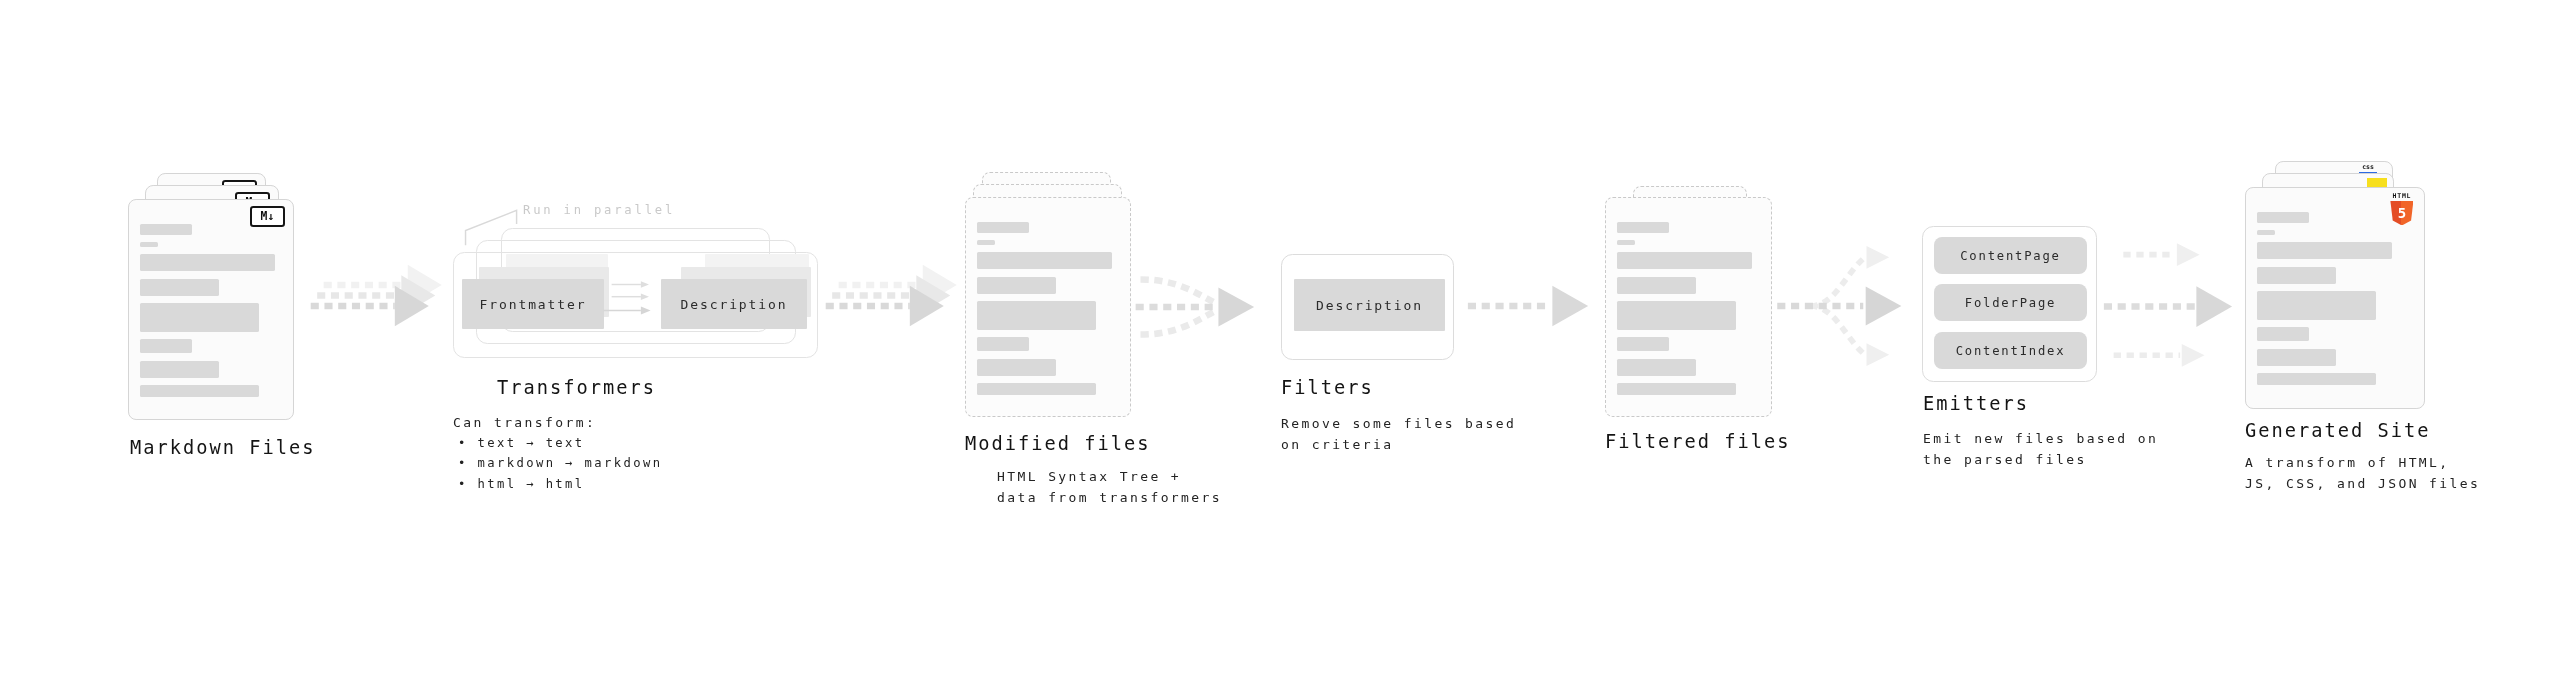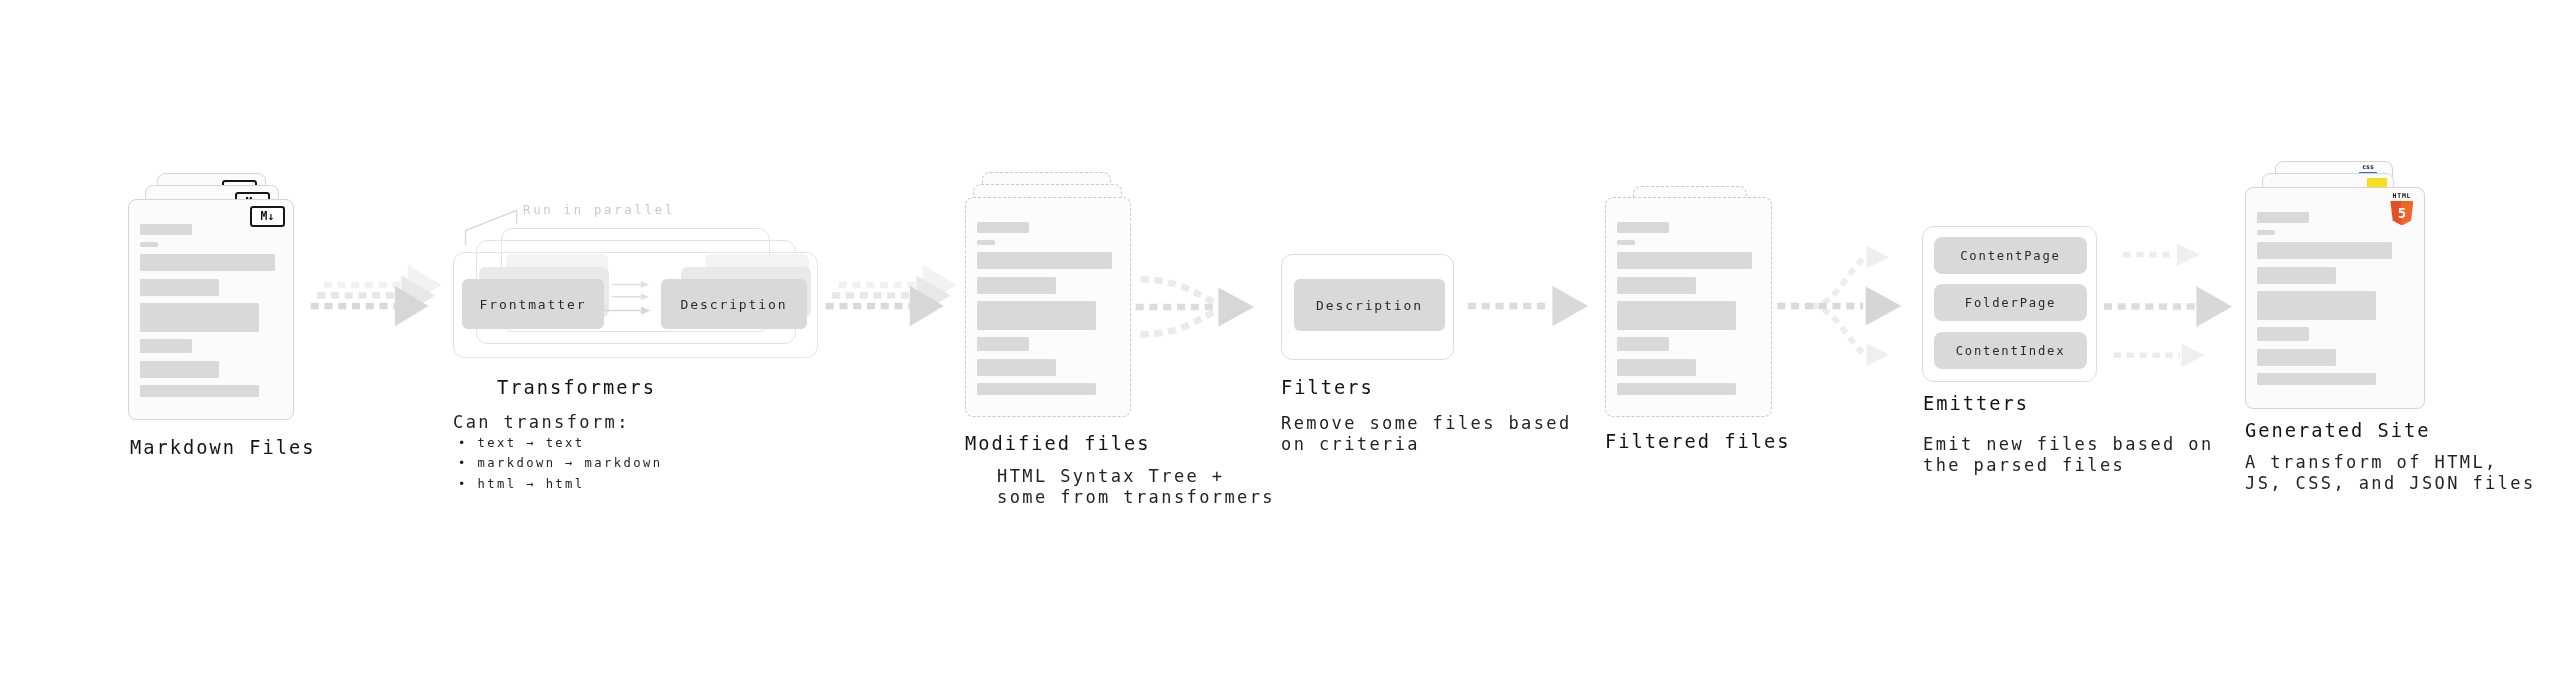--- a/index.html
+++ b/index.html
@@ -17,29 +17,29 @@
   .md-badge { position:absolute; top:5.7px; right:8.1px; width:31px; height:17px;
               border:2px solid #151515; border-radius:3.3px; background:#ffffff;
               color:#111; font-weight:bold; font-size:11.4px; line-height:17px;
               text-align:center; letter-spacing:0; box-sizing:content-box; }
 
   
   .frame { position:absolute; border:1.2px solid #e3e3e3; border-radius:11.4px;
            background:transparent; box-sizing:border-box; }
   .frame.solid { border-color:#dcdcdc; background:#ffffff; }
 
-  .pill { position:absolute; background:#d9d9d9; border-radius:6px;
+  .pill { position:absolute; background:#d9d9d9; border-radius:1px;
           display:flex; align-items:center; justify-content:center;
           color:#2b2b2b; font-size:13px; letter-spacing:1.9px; white-space:nowrap; }
   .pill.echo1 { background:#e9e9e9; }
   .pill.echo2 { background:#f3f3f3; }
 
   .title   { position:absolute; font-size:18.7px; letter-spacing:2px; color:#141414;
              font-weight:500; white-space:nowrap; line-height:23px; }
-  .caption { position:absolute; font-size:17px; letter-spacing:2.4px; color:#232323;
+  .caption { position:absolute; font-size:13px; letter-spacing:2.4px; color:#232323;
              white-space:nowrap; line-height:21px; }
   .caption div { height:21px; }
   .bullets { position:absolute; font-size:12.2px; letter-spacing:2.4px; color:#232323;
              white-space:nowrap; }
   .bullets div { height:20.3px; line-height:20.3px; }
   .annotation { position:absolute; font-size:12.2px; letter-spacing:2.8px; color:#c9c9c9;
                 white-space:nowrap; }
 
   svg.connector { position:absolute; overflow:visible; }
 
@@ -159,21 +159,21 @@
           <div class="bar" style="width: 79px; height: 17px;"></div>
           <div class="bar" style="width: 119px; height: 29px;"></div>
           <div class="bar" style="width: 52px; height: 14px;"></div>
           <div class="bar" style="width: 79px; height: 17px;"></div>
           <div class="bar" style="width: 119px; height: 12.2px;"></div>
         </div>
     </div>
     <div class="title" style="left:965px; top:432px;">Modified files</div>
     <div class="caption" style="left:997px; top:466px;">
       <div>HTML Syntax Tree +</div>
-      <div>some from transformers</div>
+      <div>data from transformers</div>
     </div>
   </div>
 
   <svg class="connector" style="left:1134px; top:258px;" width="138" height="98" viewBox="0 0 170 120">
     <path d="M 8,26 C 55,26 78,44 102,56" fill="none" stroke="#eaeaea" stroke-width="8" stroke-dasharray="10 7"></path>
     <path d="M 8,94 C 55,94 78,76 102,64" fill="none" stroke="#eaeaea" stroke-width="8" stroke-dasharray="10 7"></path>
     <line x1="2" y1="60" x2="100" y2="60" stroke="#dcdcdc" stroke-width="8" stroke-dasharray="10 7"></line>
     <polygon points="104,36 148,60 104,84" fill="#d7d7d7"></polygon>
   </svg>
 
@@ -217,21 +217,21 @@
     <line x1="4" y1="85" x2="110" y2="85" stroke="#d9d9d9" stroke-width="8" stroke-dasharray="10 7"></line>
     <polygon points="113,61 157,85 113,109" fill="#d6d6d6"></polygon>
   </svg>
 
   <div>
     <div class="frame solid" style="left:1922px; top:226px; width:175px; height:156px;"></div>
     <div class="pill" style="left:1934px; top:237px; width:153px; height:37px; border-radius:8.1px; font-size:12.2px; letter-spacing:1.8px;">ContentPage</div>
     <div class="pill" style="left:1934px; top:284px; width:153px; height:37px; border-radius:8.1px; font-size:12.2px; letter-spacing:1.8px;">FolderPage</div>
     <div class="pill" style="left:1934px; top:332px; width:153px; height:37px; border-radius:8.1px; font-size:12.2px; letter-spacing:1.8px;">ContentIndex</div>
     <div class="title" style="left:1923px; top:392px;">Emitters</div>
-    <div class="caption" style="left:1923px; top:428px;margin-top:6px;">
+    <div class="caption" style="left:1923px; top:428px;">
       <div>Emit new files based on</div>
       <div>the parsed files</div>
     </div>
   </div>
 
   <svg class="connector" style="left:2099px; top:236px;" width="142" height="142" viewBox="0 0 175 175">
     <line x1="30" y1="23" x2="94" y2="23" stroke="#ececec" stroke-width="7" stroke-dasharray="9 7"></line>
     <polygon points="96,9 124,23 96,37" fill="#efefef"></polygon>
     <line x1="6" y1="87" x2="118" y2="87" stroke="#dcdcdc" stroke-width="8" stroke-dasharray="10 7"></line>
     <polygon points="120,62 164,87 120,112" fill="#d8d8d8"></polygon>

